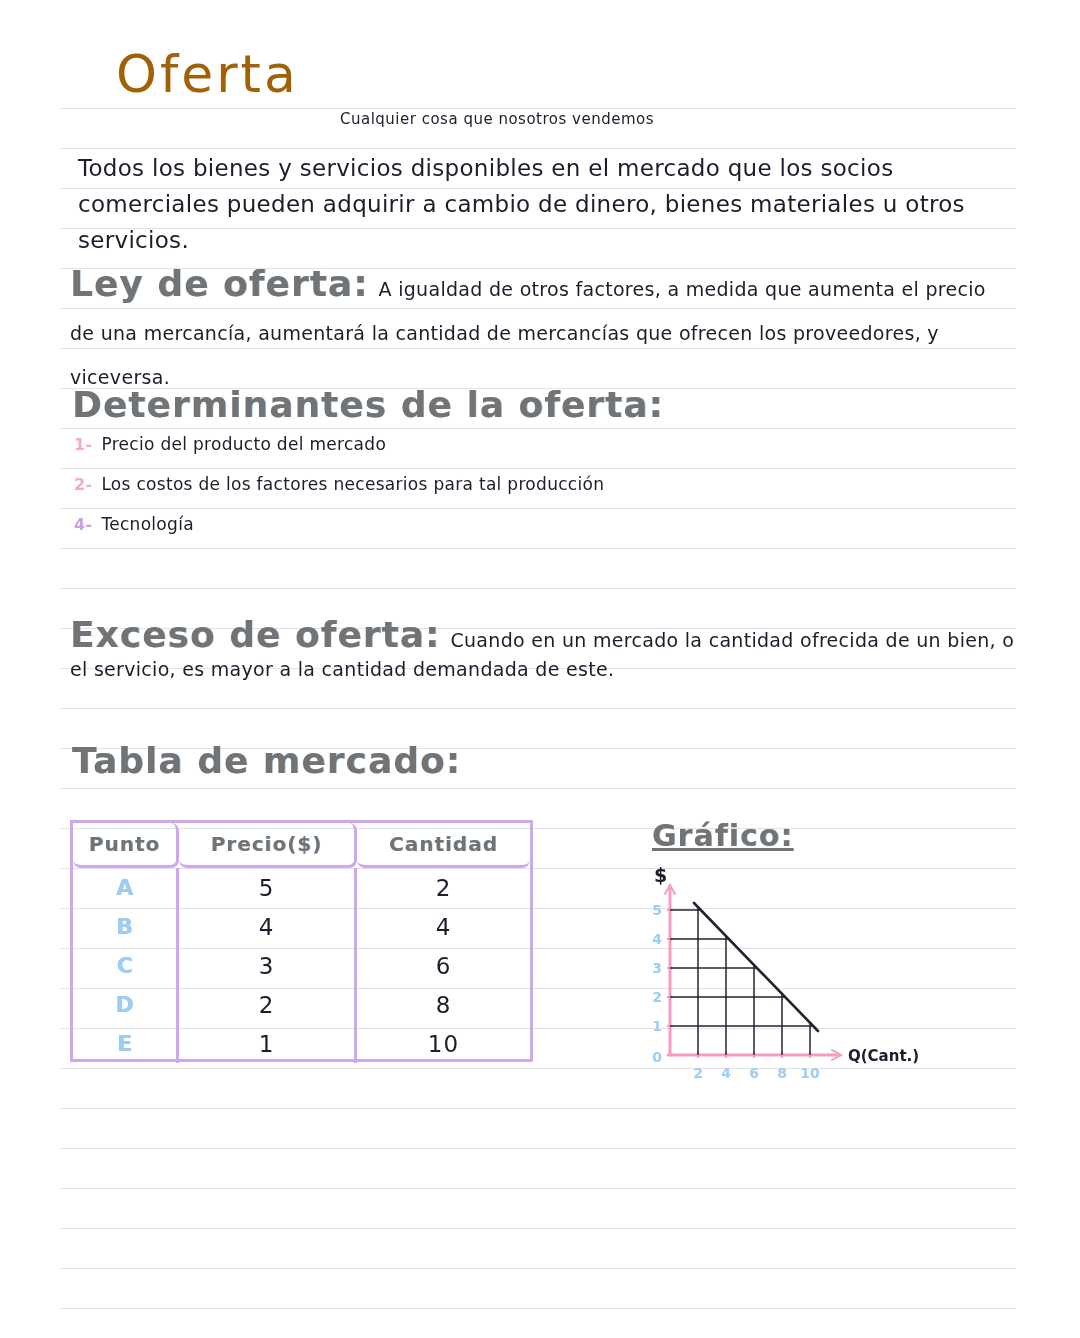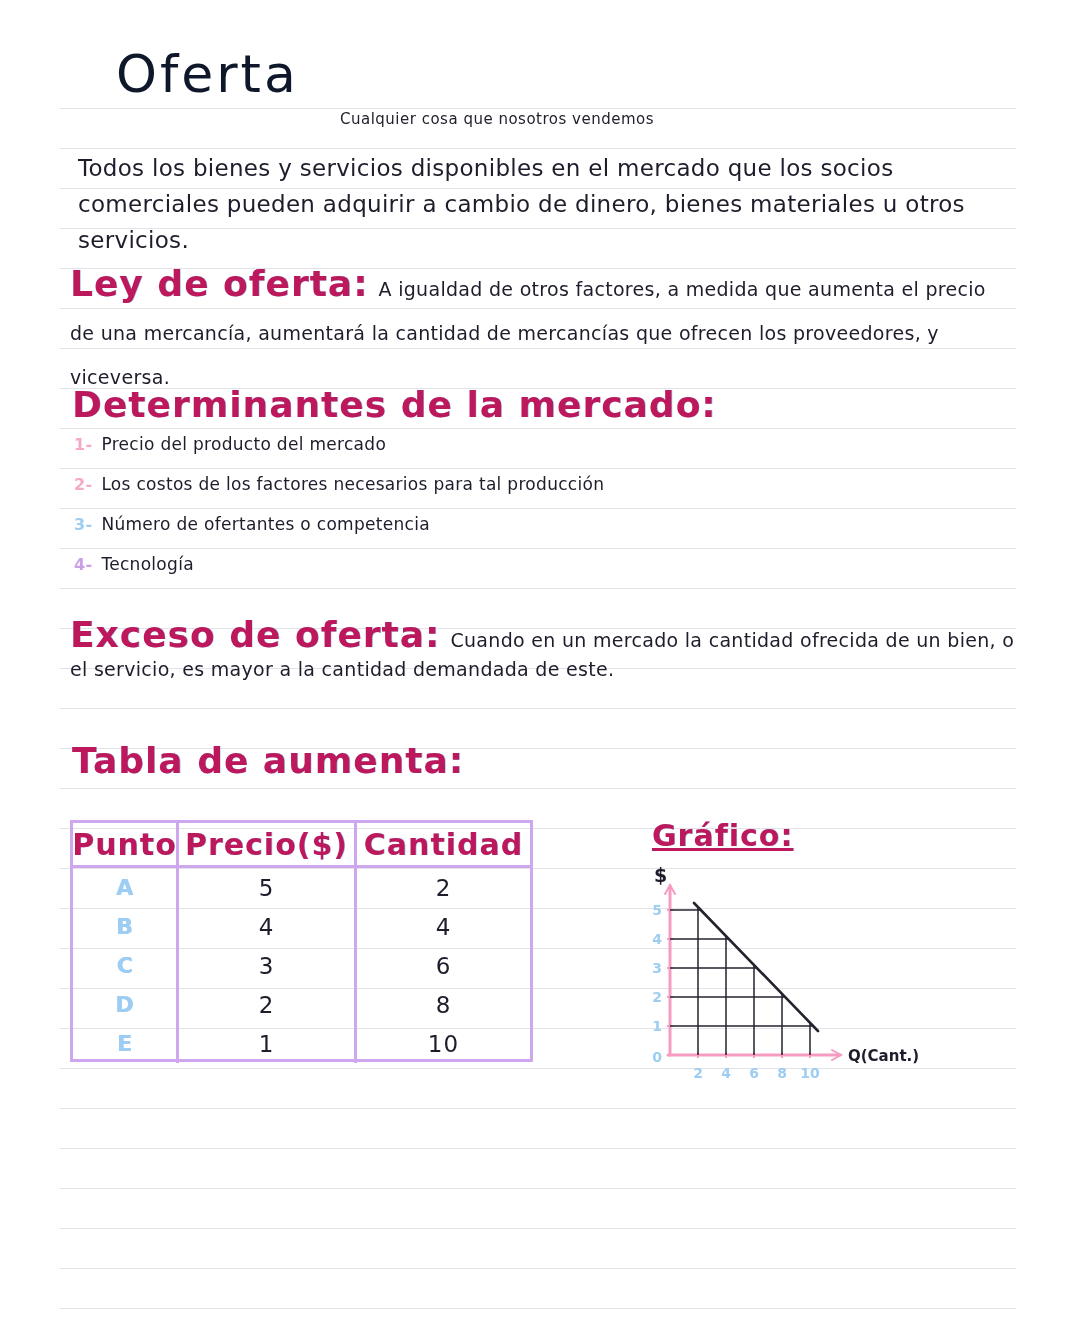--- a/index.html
+++ b/index.html
@@ -17,32 +17,32 @@
     width: 956px; bottom: 0;
     background-image: repeating-linear-gradient(
       to bottom,
       #e2e3e8 0px, #e2e3e8 1px,
       transparent 1px, transparent 40px);
     pointer-events: none;
   }
   .title {
     position: absolute; left: 116px; top: 44px;
     font-size: 52px; font-weight: 400; letter-spacing: 3px;
-    color: #0f172a;
+    color: #a16207;
   }
   .title-note {
     position: absolute; left: 340px; top: 94px;
     font-size: 15px; color: #22222e; letter-spacing: 0.5px; margin-top: 16px;
   }
   .intro {
     position: absolute; left: 78px; top: 150px; width: 940px;
     font-size: 23px; line-height: 36px; letter-spacing: 0.3px;
   }
   .heading-blue {
-    color: #be185d; font-weight: bold; letter-spacing: 1px;
+    color: #737373; font-weight: bold; letter-spacing: 1px;
     text-shadow: 0.6px 0 0 #9dcdf2;
   }
   .para { position: absolute; font-size: 19px; letter-spacing: 0.3px; }
   .para .inline-heading { font-size: 36px; margin-right: 10px; }
   .ley { left: 70px; top: 262px; width: 945px; line-height: 44px; }
   .det-heading {
     position: absolute; left: 72px; top: 384px;
     font-size: 36px;
   }
   .det-list { position: absolute; left: 74px; top: 434px; list-style: none; }
@@ -64,21 +64,22 @@
     grid-template-columns: 106px 178px 173px;
     grid-template-rows: 45px repeat(5, 39px);
     background: transparent;
   }
   .supply-table .cell {
     display: flex; align-items: center; justify-content: center;
   }
   .supply-table .col-a, .supply-table .col-b { border-right: 3px solid #cfa7ee; }
   .supply-table .head {
     border-bottom: 3px solid #cfa7ee;
-    font-size: 30px;
+    font-size: 20px;
+    border-radius: 8px;
   }
   .punto-letter { color: #9dcdf2; font-weight: bold; font-size: 22px; text-shadow: 0.5px 0 0 #9dcdf2; }
   .val { font-size: 23px; letter-spacing: 1px; }
   .grafico-heading {
     position: absolute; left: 652px; top: 818px;
     font-size: 30px;
     text-decoration: underline;
   }
   .graph { position: absolute; left: 628px; top: 852px; }
   .graph text { font-family: "DejaVu Sans", sans-serif; }
@@ -91,31 +92,30 @@
 
 <div class="ruled"></div>
 
 <h1 class="title">Oferta</h1>
 <div class="title-note">Cualquier cosa que nosotros vendemos</div>
 
 <p class="intro">Todos los bienes y servicios disponibles en el mercado que los socios comerciales pueden adquirir a cambio de dinero, bienes materiales u otros servicios.</p>
 
 <p class="para ley"><span class="inline-heading heading-blue">Ley de oferta:</span><span>A igualdad de otros factores, a medida que aumenta el precio de una mercancía, aumentará la cantidad de mercancías que ofrecen los proveedores, y viceversa.</span></p>
 
-<h2 class="det-heading heading-blue">Determinantes de la mercado:</h2>
+<h2 class="det-heading heading-blue">Determinantes de la oferta:</h2>
 <ul class="det-list">
   <li><span class="det-num n1">1-</span><span>Precio del producto del mercado</span></li>
   <li><span class="det-num n2">2-</span><span>Los costos de los factores necesarios para tal producción</span></li>
-  <li><span class="det-num n3">3-</span><span>Número de ofertantes o competencia</span></li>
   <li><span class="det-num n4">4-</span><span>Tecnología</span></li>
 </ul>
 
 <p class="para exceso"><span class="inline-heading heading-blue">Exceso de oferta:</span><span>Cuando en un mercado la cantidad ofrecida de un bien, o el servicio, es mayor a la cantidad demandada de este.</span></p>
 
-<h2 class="tabla-heading heading-blue">Tabla de aumenta:</h2>
+<h2 class="tabla-heading heading-blue">Tabla de mercado:</h2>
 
 <div class="supply-table">
   <div class="cell head col-a heading-blue">Punto</div>
   <div class="cell head col-b heading-blue">Precio($)</div>
   <div class="cell head heading-blue">Cantidad</div>
 
   <div class="cell col-a punto-letter">A</div>
   <div class="cell col-b val">5</div>
   <div class="cell val">2</div>
 

